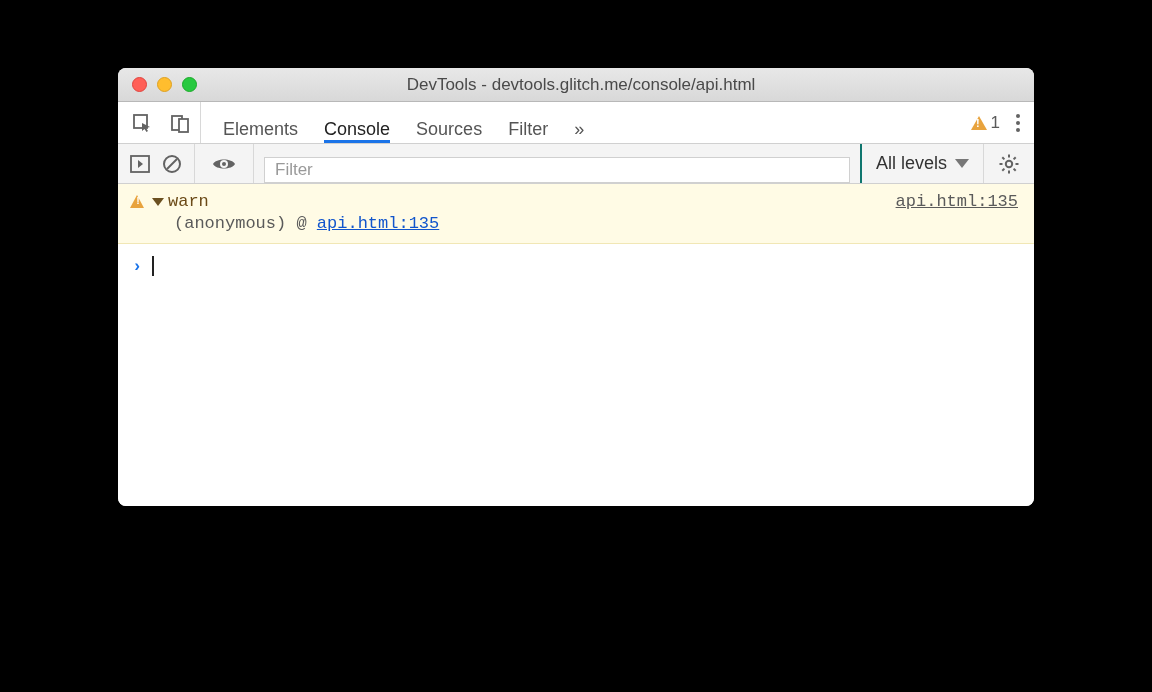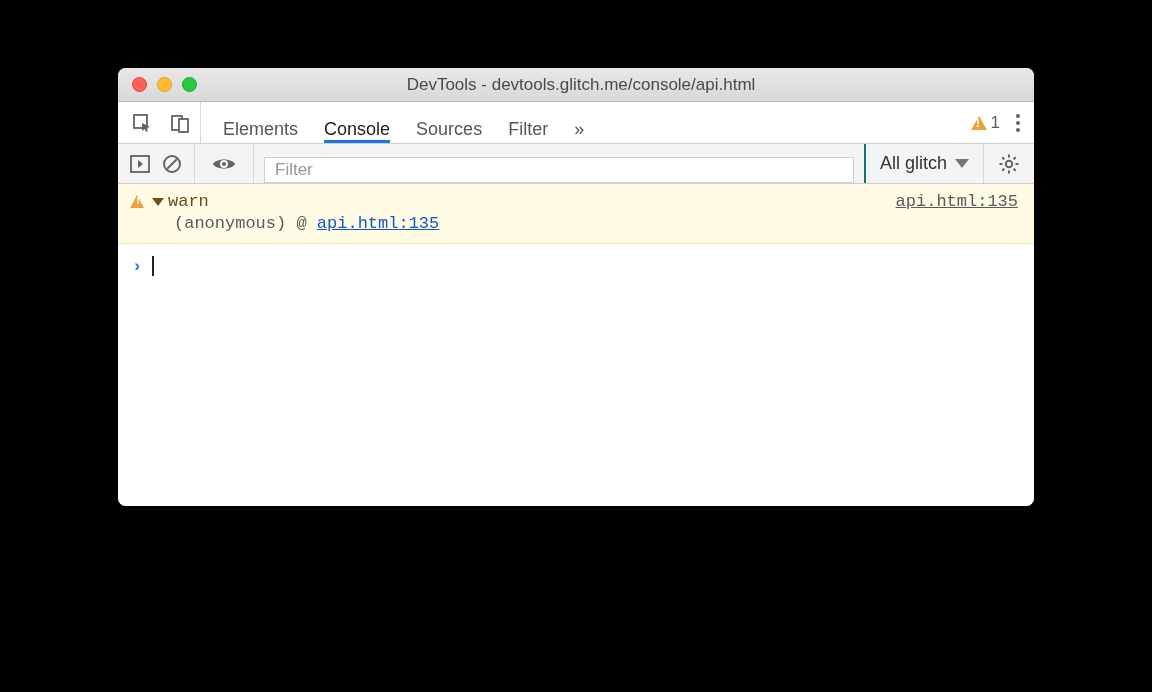--- a/index.html
+++ b/index.html
@@ -326,21 +326,21 @@
             <path d="M2 9 C5 3 21 3 24 9 C21 15 5 15 2 9 Z" fill="#636363"></path>
             <circle cx="13" cy="9" r="4" fill="#f4f4f4"></circle>
             <circle cx="13" cy="9" r="2" fill="#636363"></circle>
           </svg>
       </span>
     </div>
     <div class="filter-wrap">
       <input class="filter-input" placeholder="Filter" style="">
     </div>
     <div class="levels">
-      <span>All glitch</span>
+      <span>All levels</span>
       <span class="dd-tri"></span>
     </div>
     <div class="fb-seg noright gear-seg">
       <span class="ico">
         <svg width="22" height="22" viewBox="0 0 22 22">
             <circle cx="11" cy="11" r="3.2" fill="none" stroke="#636363" stroke-width="2"></circle>
             <g stroke="#636363" stroke-width="2">
               <line x1="11" y1="1.5" x2="11" y2="4.5"></line>
               <line x1="11" y1="17.5" x2="11" y2="20.5"></line>
               <line x1="1.5" y1="11" x2="4.5" y2="11"></line>

